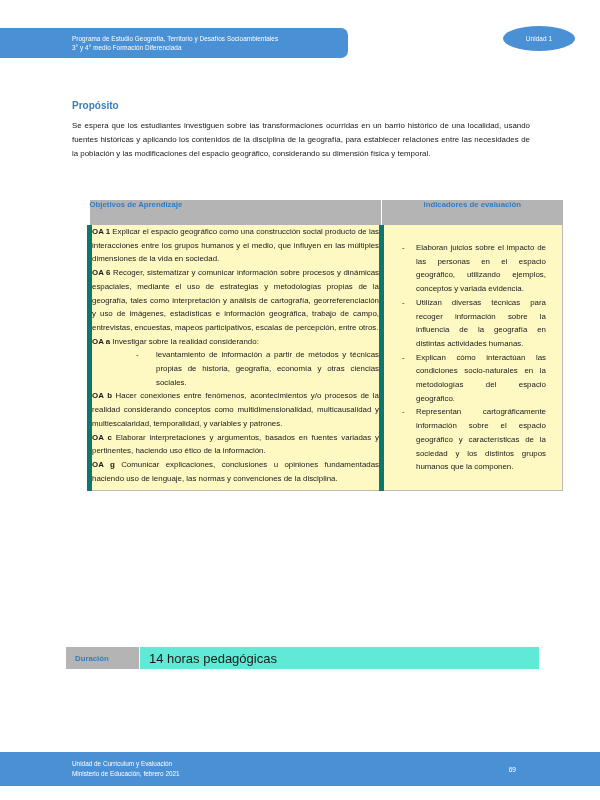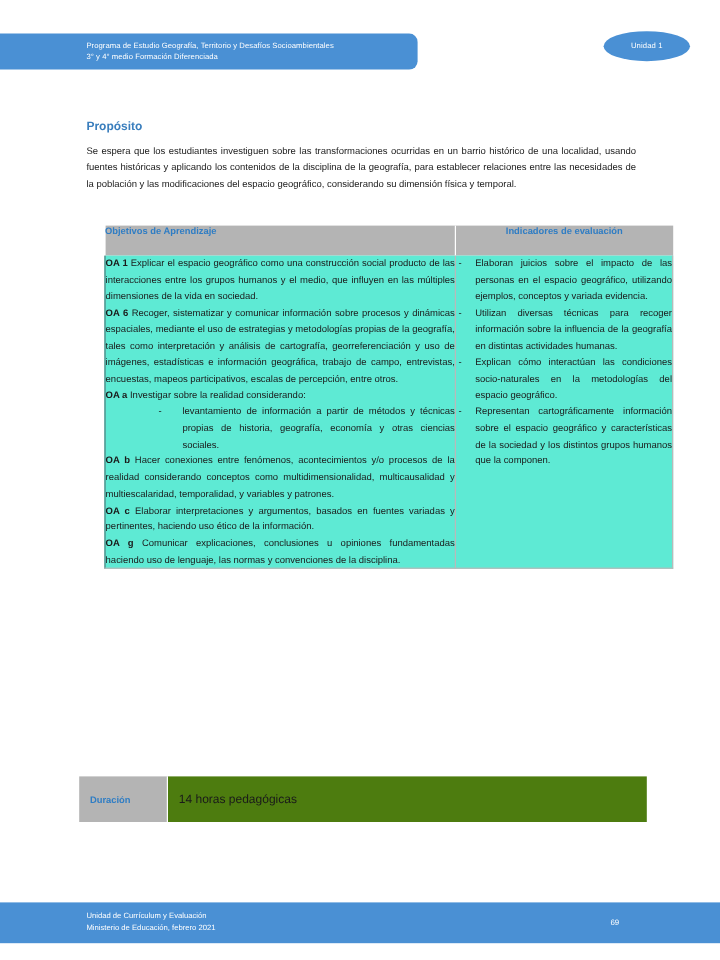--- a/index.html
+++ b/index.html
@@ -85,21 +85,21 @@
     color: #1a1a1a;
     font-size: 7.9px;
     line-height: 14.2px;
     text-align: justify;
   }
 
   
   .table-wrap {
     position: absolute;
     left: 66px;
-    top: 188px;
+    top: 200px;
     width: 473px;
     padding-left: 21px;
   }
   .tbl {
     width: 100%;
     border-collapse: collapse;
     table-layout: fixed;
   }
   .tbl td, .tbl th {
     vertical-align: top;
@@ -110,22 +110,22 @@
     color: #2f7dc4;
     font-size: 7.8px;
     font-weight: bold;
     padding: 6px 8px 7px 9px;
     border-right: 1.5px solid #ffffff;
     height: 25px;
   }
   .th-cell.last { border-right: none; }
 
   .body-cell {
-    background: #5eead4;
-    border-left: 1px solid #0f766e;
+    background: #fef9c3;
+    border-left: 5px solid #0f766e;
     border-right: 1px solid #b9b9b9;
     border-bottom: 1px solid #b9b9b9;
     padding: 5px 8px 8px 9px;
     font-size: 7.9px;
     line-height: 13.7px;
     color: #1a1a1a;
   }
   .col-left { width: 292px; text-align: justify; }
   .col-right { width: 181px; }
 
@@ -143,21 +143,21 @@
     text-align: justify;
   }
   .sub-list li::before {
     content: "-";
     position: absolute;
     left: 44px;
     top: 0;
   }
 
   .ind-list {
-    margin: 0;
+    margin: 16px;
     padding: 0;
     list-style: none;
   }
   .ind-list li {
     position: relative;
     padding-left: 16px;
     margin-bottom: 0;
     text-align: justify;
   }
   .ind-list li::before {
@@ -167,39 +167,39 @@
     top: 0;
     color: #1a1a1a;
   }
 
   
   .dur-row {
     position: absolute;
     left: 66px;
     top: 647px;
     width: 473px;
-    height: 38px;
+    height: 22px;
     display: flex;
   }
   .dur-label {
     width: 74px;
     background: #b4b4b4;
     color: #2f7dc4;
     font-size: 7.8px;
     font-weight: bold;
     display: flex;
     align-items: center;
     padding-left: 9px;
     border-right: 1.5px solid #ffffff;
   }
   .dur-value {
     flex: 1;
-    background: #4d7c0f;
-    color: #1a1a1a;
-    font-size: 10px;
+    background: #5eead4;
+    color: #1a1a1a;
+    font-size: 13px;
     display: flex;
     align-items: center;
     padding-left: 9px;
   }
 
   
   .footer-band {
     position: absolute;
     left: 0;
     bottom: 14px;

